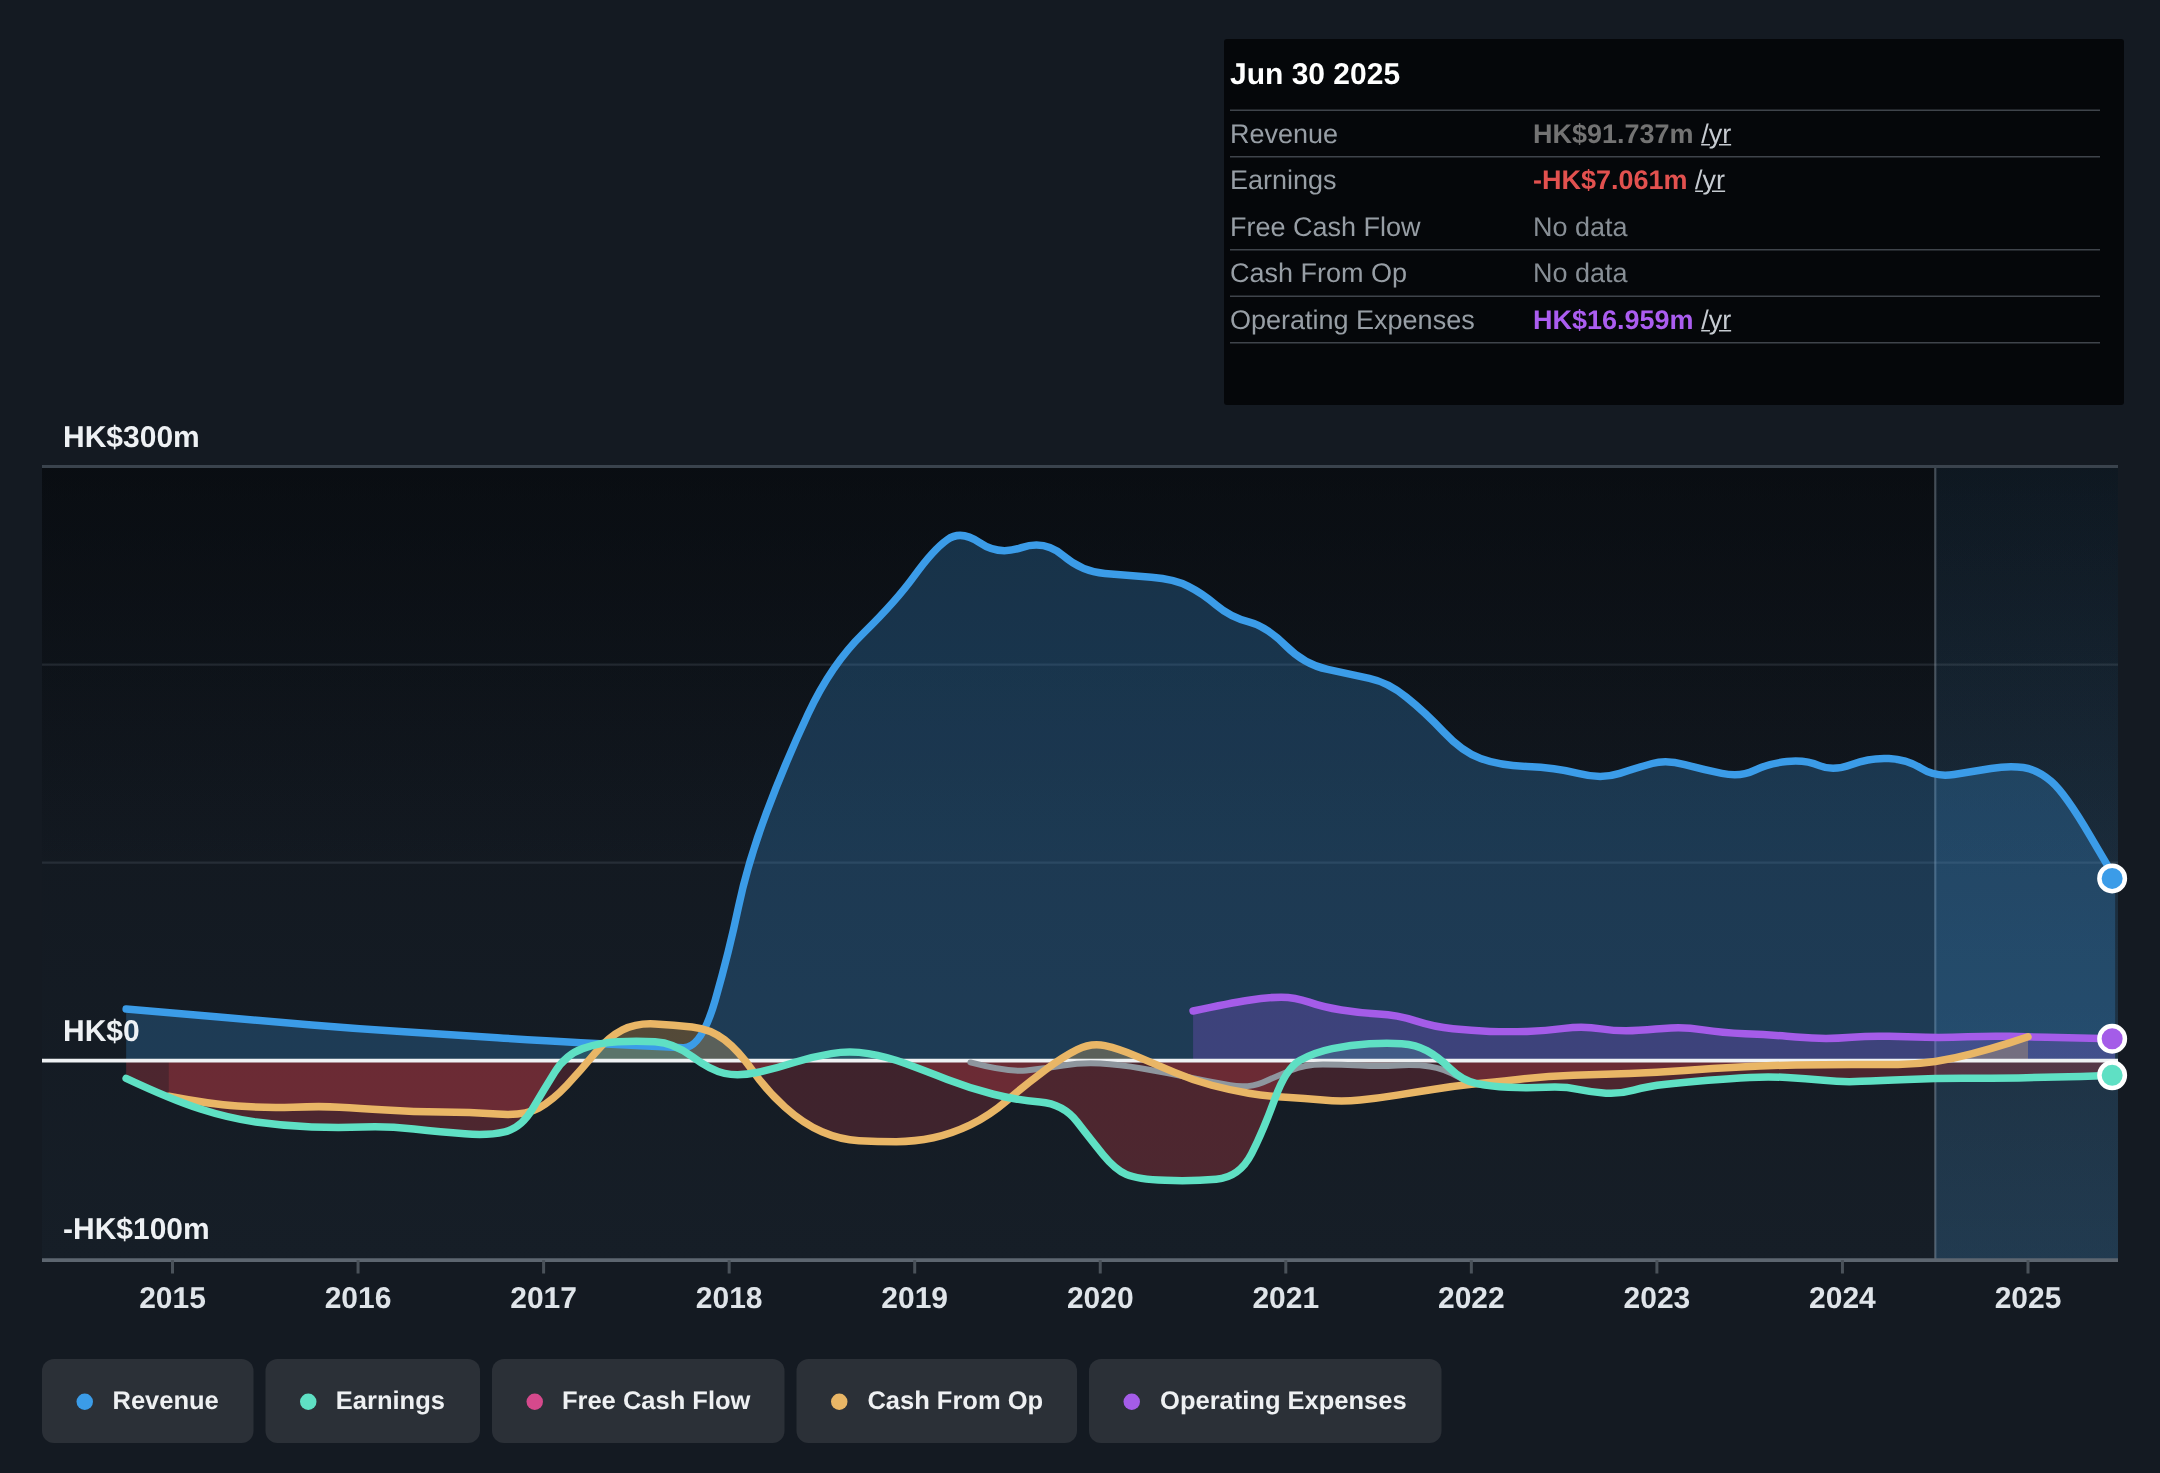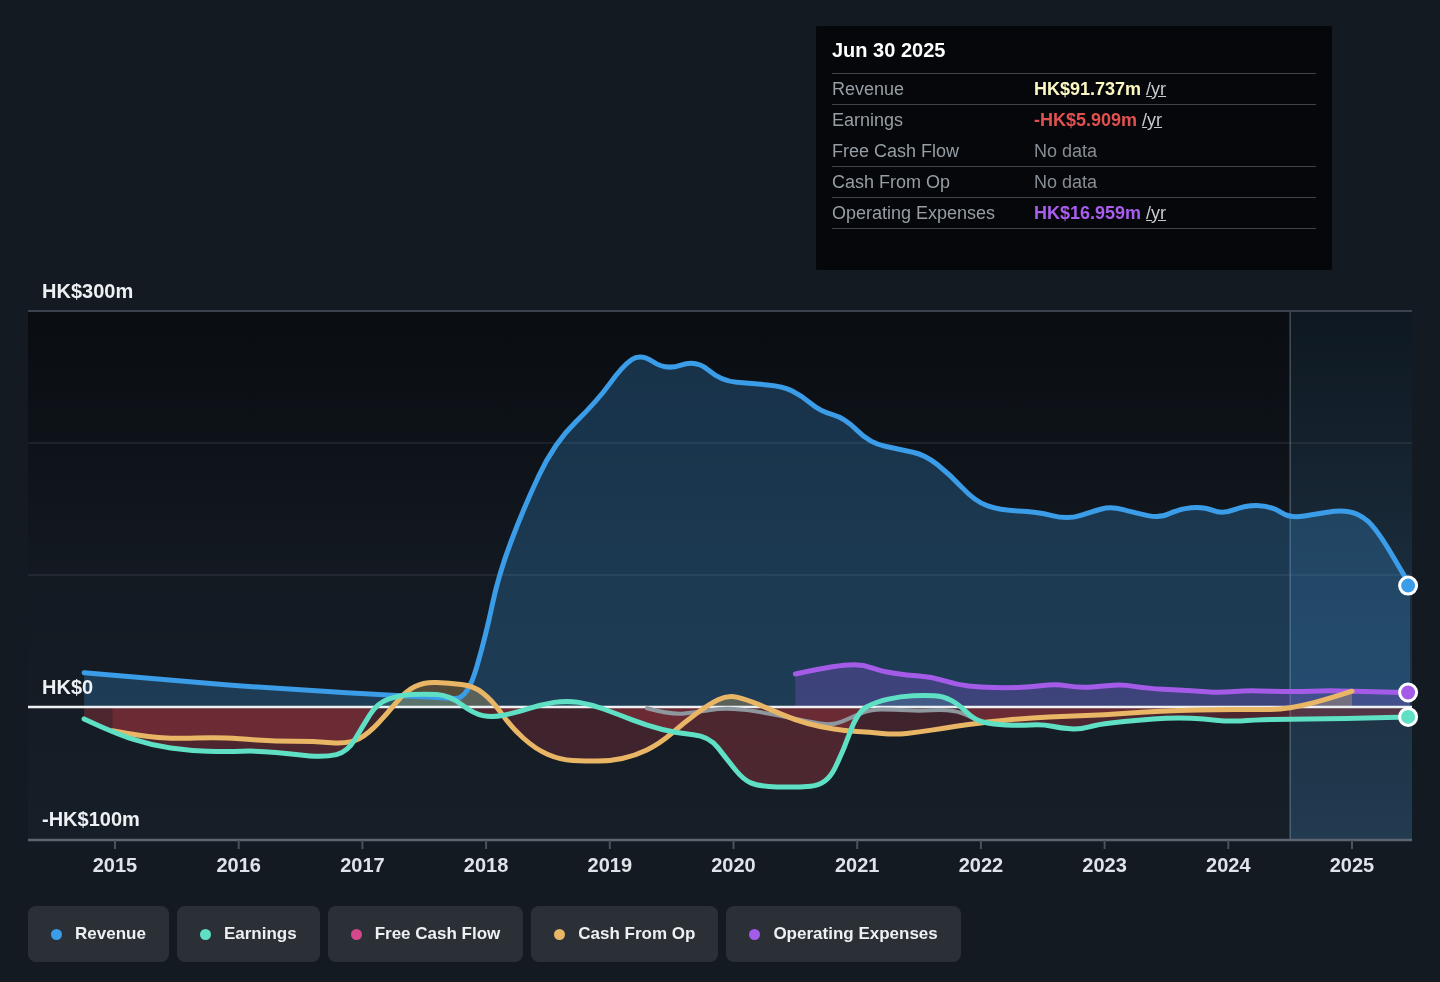--- a/index.html
+++ b/index.html
@@ -7,22 +7,22 @@
   body { background:#141a22; font-family:"Liberation Sans", sans-serif; position:relative; }
 
   #chart { position:absolute; left:0; top:0; width:1440px; height:982px; }
 
   svg text { font-family:"Liberation Sans", sans-serif; }
   .y-label { font-size:20px; font-weight:bold; fill:#eef1f4; }
   .x-label { font-size:20px; font-weight:bold; fill:#dfe4e9; }
 
   
   .tooltip {
-    position:absolute; left:816px; top:26px; width:516px; min-height:244px;
-    background:#05070a; border-radius:2px; padding:0 16px 12px 16px; z-index:5;
+    position:absolute; left:816px; top:26px; width:600px; min-height:244px;
+    background:#05070a; border-radius:2px; padding:0 16px 12px 4px; z-index:5;
   }
   .tt-title {
     font-size:20px; font-weight:bold; color:#ffffff;
     padding:13px 0 11px 0; border-bottom:1px solid #3f444b;
   }
   .tt-row {
     display:flex; align-items:center; height:31px;
     border-bottom:1px solid #3f444b; font-size:18px;
   }
   .tt-row.no-border { border-bottom:none; }
@@ -115,26 +115,26 @@
     <circle cx="1408.1" cy="585.6" r="8.5" fill="#3b9ce8" stroke="#ffffff" stroke-width="3"></circle>
     <circle cx="1408.1" cy="692.5" r="8.5" fill="#a45ce8" stroke="#ffffff" stroke-width="3"></circle>
     <circle cx="1408.1" cy="716.9" r="8.5" fill="#5fe0c4" stroke="#ffffff" stroke-width="3"></circle>
   </svg>
 
 <div class="tooltip">
   <div class="tt-title">Jun 30 2025</div>
 
   <div class="tt-row">
     <span class="tt-label">Revenue</span>
-    <span class="tt-value"><b class="tt-val" style="color: #fef9c3;">HK$91.737m</b>&nbsp;<span class="tt-suffix">/yr</span></span>
+    <span class="tt-value"><b class="tt-val" style="color: #737373;">HK$91.737m</b>&nbsp;<span class="tt-suffix">/yr</span></span>
   </div>
 
   <div class="tt-row no-border">
     <span class="tt-label">Earnings</span>
-    <span class="tt-value"><b class="tt-val" style="color: rgb(226, 81, 79);">-HK$5.909m</b>&nbsp;<span class="tt-suffix">/yr</span></span>
+    <span class="tt-value"><b class="tt-val" style="color: rgb(226, 81, 79);">-HK$7.061m</b>&nbsp;<span class="tt-suffix">/yr</span></span>
   </div>
 
   <div class="tt-row">
     <span class="tt-label">Free Cash Flow</span>
     <span class="tt-value tt-nodata"><b class="tt-val" style="font-weight: normal; color: rgb(135, 142, 149);">No data</b></span>
   </div>
 
   <div class="tt-row">
     <span class="tt-label">Cash From Op</span>
     <span class="tt-value tt-nodata"><b class="tt-val" style="font-weight: normal; color: rgb(135, 142, 149);">No data</b></span>

